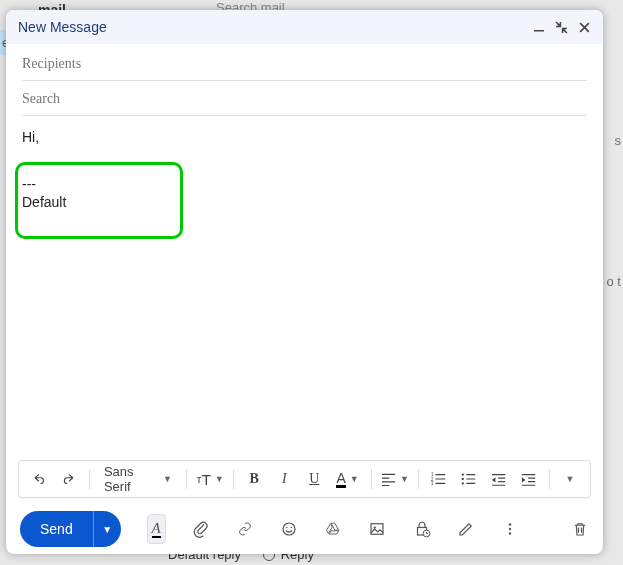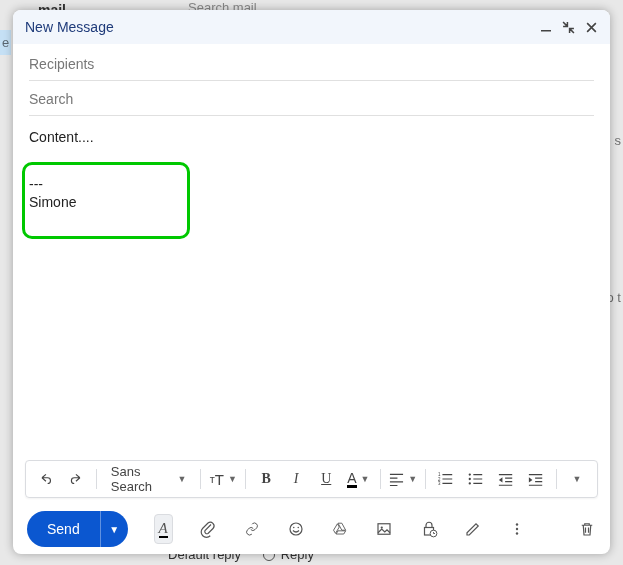--- a/index.html
+++ b/index.html
@@ -1,31 +1,31 @@
 <!DOCTYPE html>
 <html><head>
   <meta charset="utf-8">
   <style>
     * { margin: 0; padding: 0; box-sizing: border-box; }
     body { font-family: Arial, sans-serif; background: #e8e8e8; width: 623px; height: 565px; position: relative; overflow: hidden; }
     
     .bg-faint { position: absolute; top: 0; left: 0; width: 100%; height: 100%; color: rgba(0,0,0,0.55); font-size: 13px; }
     .bg-top { position: absolute; top: 2px; left: 38px; font-weight: bold; font-size: 14px; color: #333; }
-    .bg-search { position: absolute; top: 0px; left: 188px; color: #888; }
+    .bg-search { position: absolute; top: 0px; left: 216px; color: #888; }
     .bg-right1 { position: absolute; top: 133px; right: 2px; font-size: 13px; }
-    .bg-right2 { position: absolute; top: 290px; right: 2px; font-size: 13px; }
+    .bg-right2 { position: absolute; top: 274px; right: 2px; font-size: 13px; }
     .bg-left-bar { position: absolute; top: 30px; left: 0; width: 11px; height: 25px; background: #c5e0f5; }
     .bg-e { position: absolute; top: 35px; left: 2px; font-size: 13px; }
     .bg-bottom { position: absolute; bottom: 3px; left: 168px; font-size: 13px; color: #333; }
     .bg-radio { display: inline-block; width: 12px; height: 12px; border: 1.5px solid #555; border-radius: 50%; vertical-align: middle; margin-right: 6px; position: relative; top: -1px; }
     
     .compose-window {
       position: absolute;
       top: 10px;
-      left: 13px;
+      left: 6px;
       width: 597px;
       height: 544px;
       background: white;
       box-shadow: 0 0 10px rgba(0,0,0,0.3);
       border-radius: 8px;
       overflow: hidden;
       display: flex;
       flex-direction: column;
     }
     
@@ -40,20 +40,21 @@
     .titlebar-title { color: #1f3b7a; font-size: 14px; font-weight: 500; }
     .titlebar-controls { display: flex; gap: 10px; align-items: center; }
     .tb-btn { cursor: pointer; color: #444; display: flex; align-items: center; }
     
     .field-row {
       margin: 0 16px;
       padding: 10px 0 8px 0;
       border-bottom: 1px solid #e0e0e0;
       font-size: 14px;
       color: #777;
+      font-family: Liberation Serif, serif;
     }
     .field-row.recipients { padding-top: 12px; }
     
     .body-area {
       flex: 1;
       padding: 12px 16px;
       font-size: 14px;
       color: #222;
       line-height: 1.4;
     }
@@ -187,41 +188,41 @@
             <path d="M2 2 L10 10 M10 2 L2 10" stroke="#444" stroke-width="1.5"></path>
           </svg>
       </span>
     </div>
   </div>
 
   <div class="field-row recipients">Recipients</div>
   <div class="field-row">Search</div>
 
   <div class="body-area">
-    <p>Content....</p>
+    <p>Hi,</p>
     <div class="signature-box">
       <div>---</div>
-      <div>Simone</div>
+      <div>Default</div>
     </div>
   </div>
 
   <div class="format-toolbar">
     <div class="ft-btn">
       <svg width="16" height="16" viewBox="0 0 24 24">
           <path d="M12 5 L5 11 M5 11 L12 17 M5 11 H15 A5 5 0 0 1 15 21" stroke="#444" stroke-width="2" fill="none" transform="scale(0.85) translate(2,1)"></path>
         </svg>
     </div>
     <div class="ft-btn">
       <svg width="16" height="16" viewBox="0 0 24 24">
           <path d="M12 5 L19 11 M19 11 L12 17 M19 11 H9 A5 5 0 0 0 9 21" stroke="#444" stroke-width="2" fill="none" transform="scale(0.85) translate(2,1)"></path>
         </svg>
     </div>
     <div class="ft-sep"></div>
     <div class="font-picker">
-      <span class="font-picker-label">Sans Search</span>
+      <span class="font-picker-label">Sans Serif</span>
       <span class="caret">▼</span>
     </div>
     <div class="ft-sep"></div>
     <div class="ft-btn" style="width:38px">
       <span style="font-size:11px">т</span><span style="font-size:15px;font-weight:500">T</span>&nbsp;<span class="caret">▼</span>
     </div>
     <div class="ft-sep"></div>
     <div class="ft-btn serif bold">B</div>
     <div class="ft-btn serif italic">I</div>
     <div class="ft-btn serif underline">U</div>

